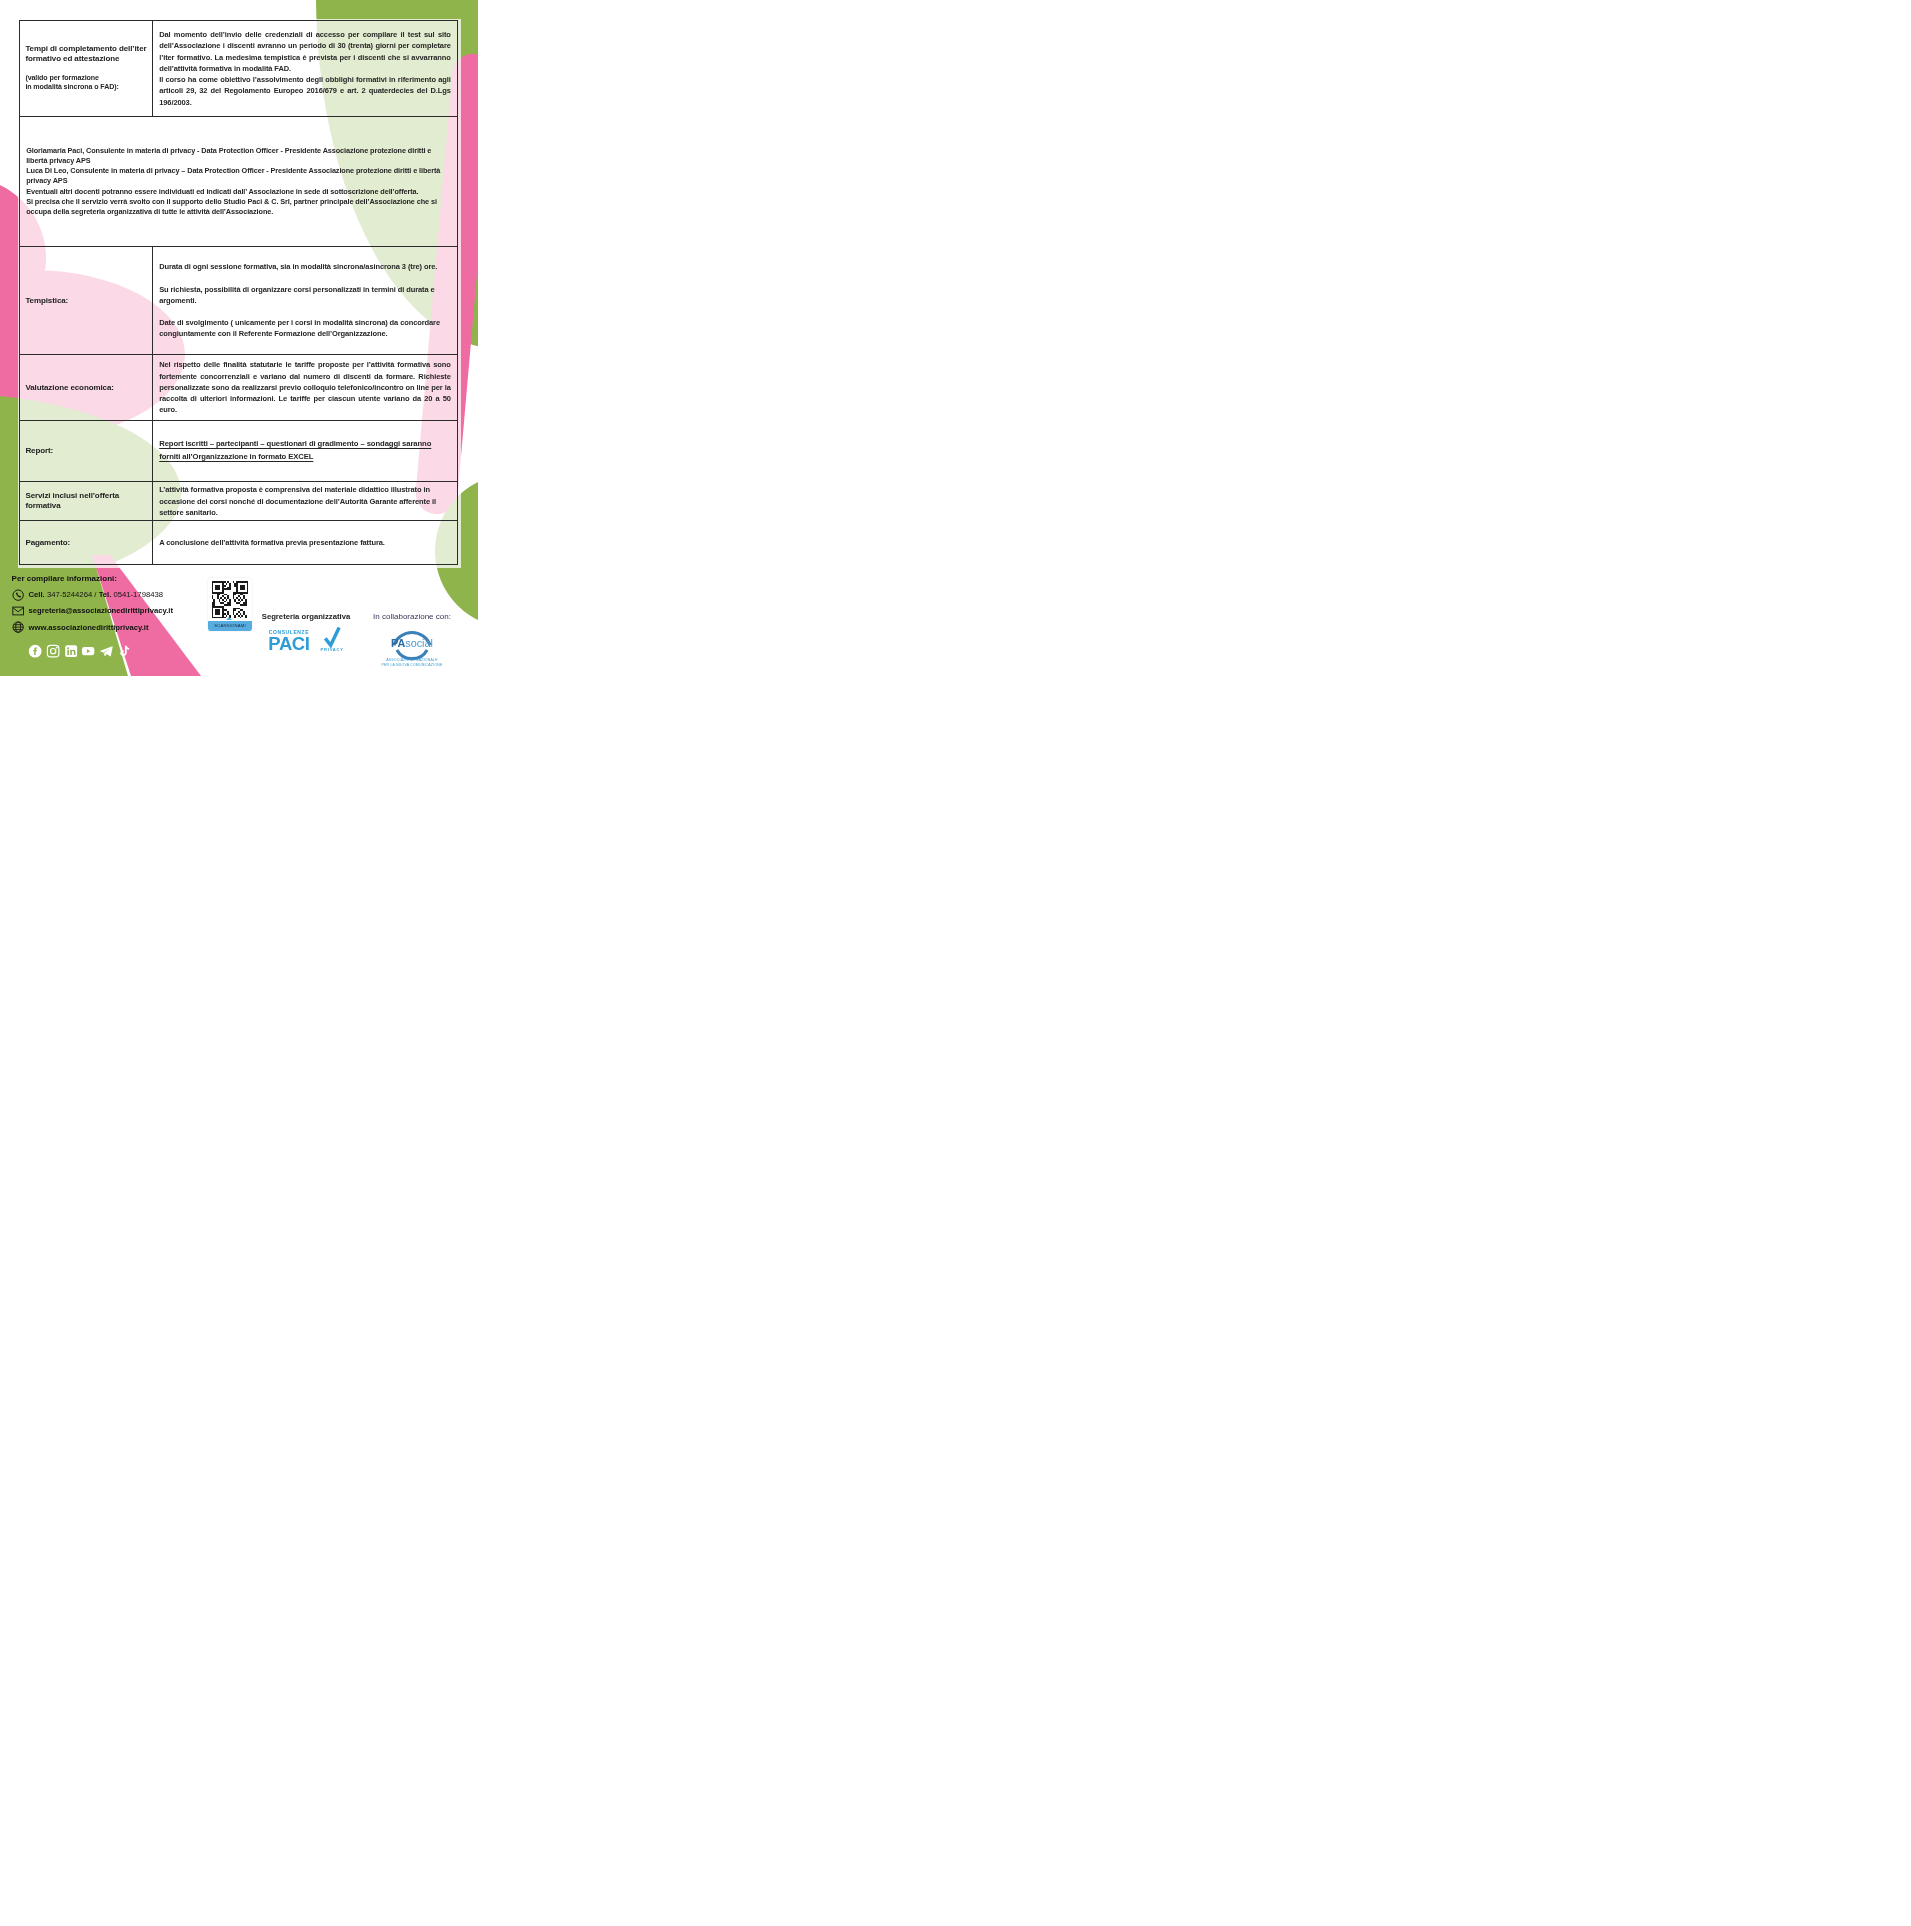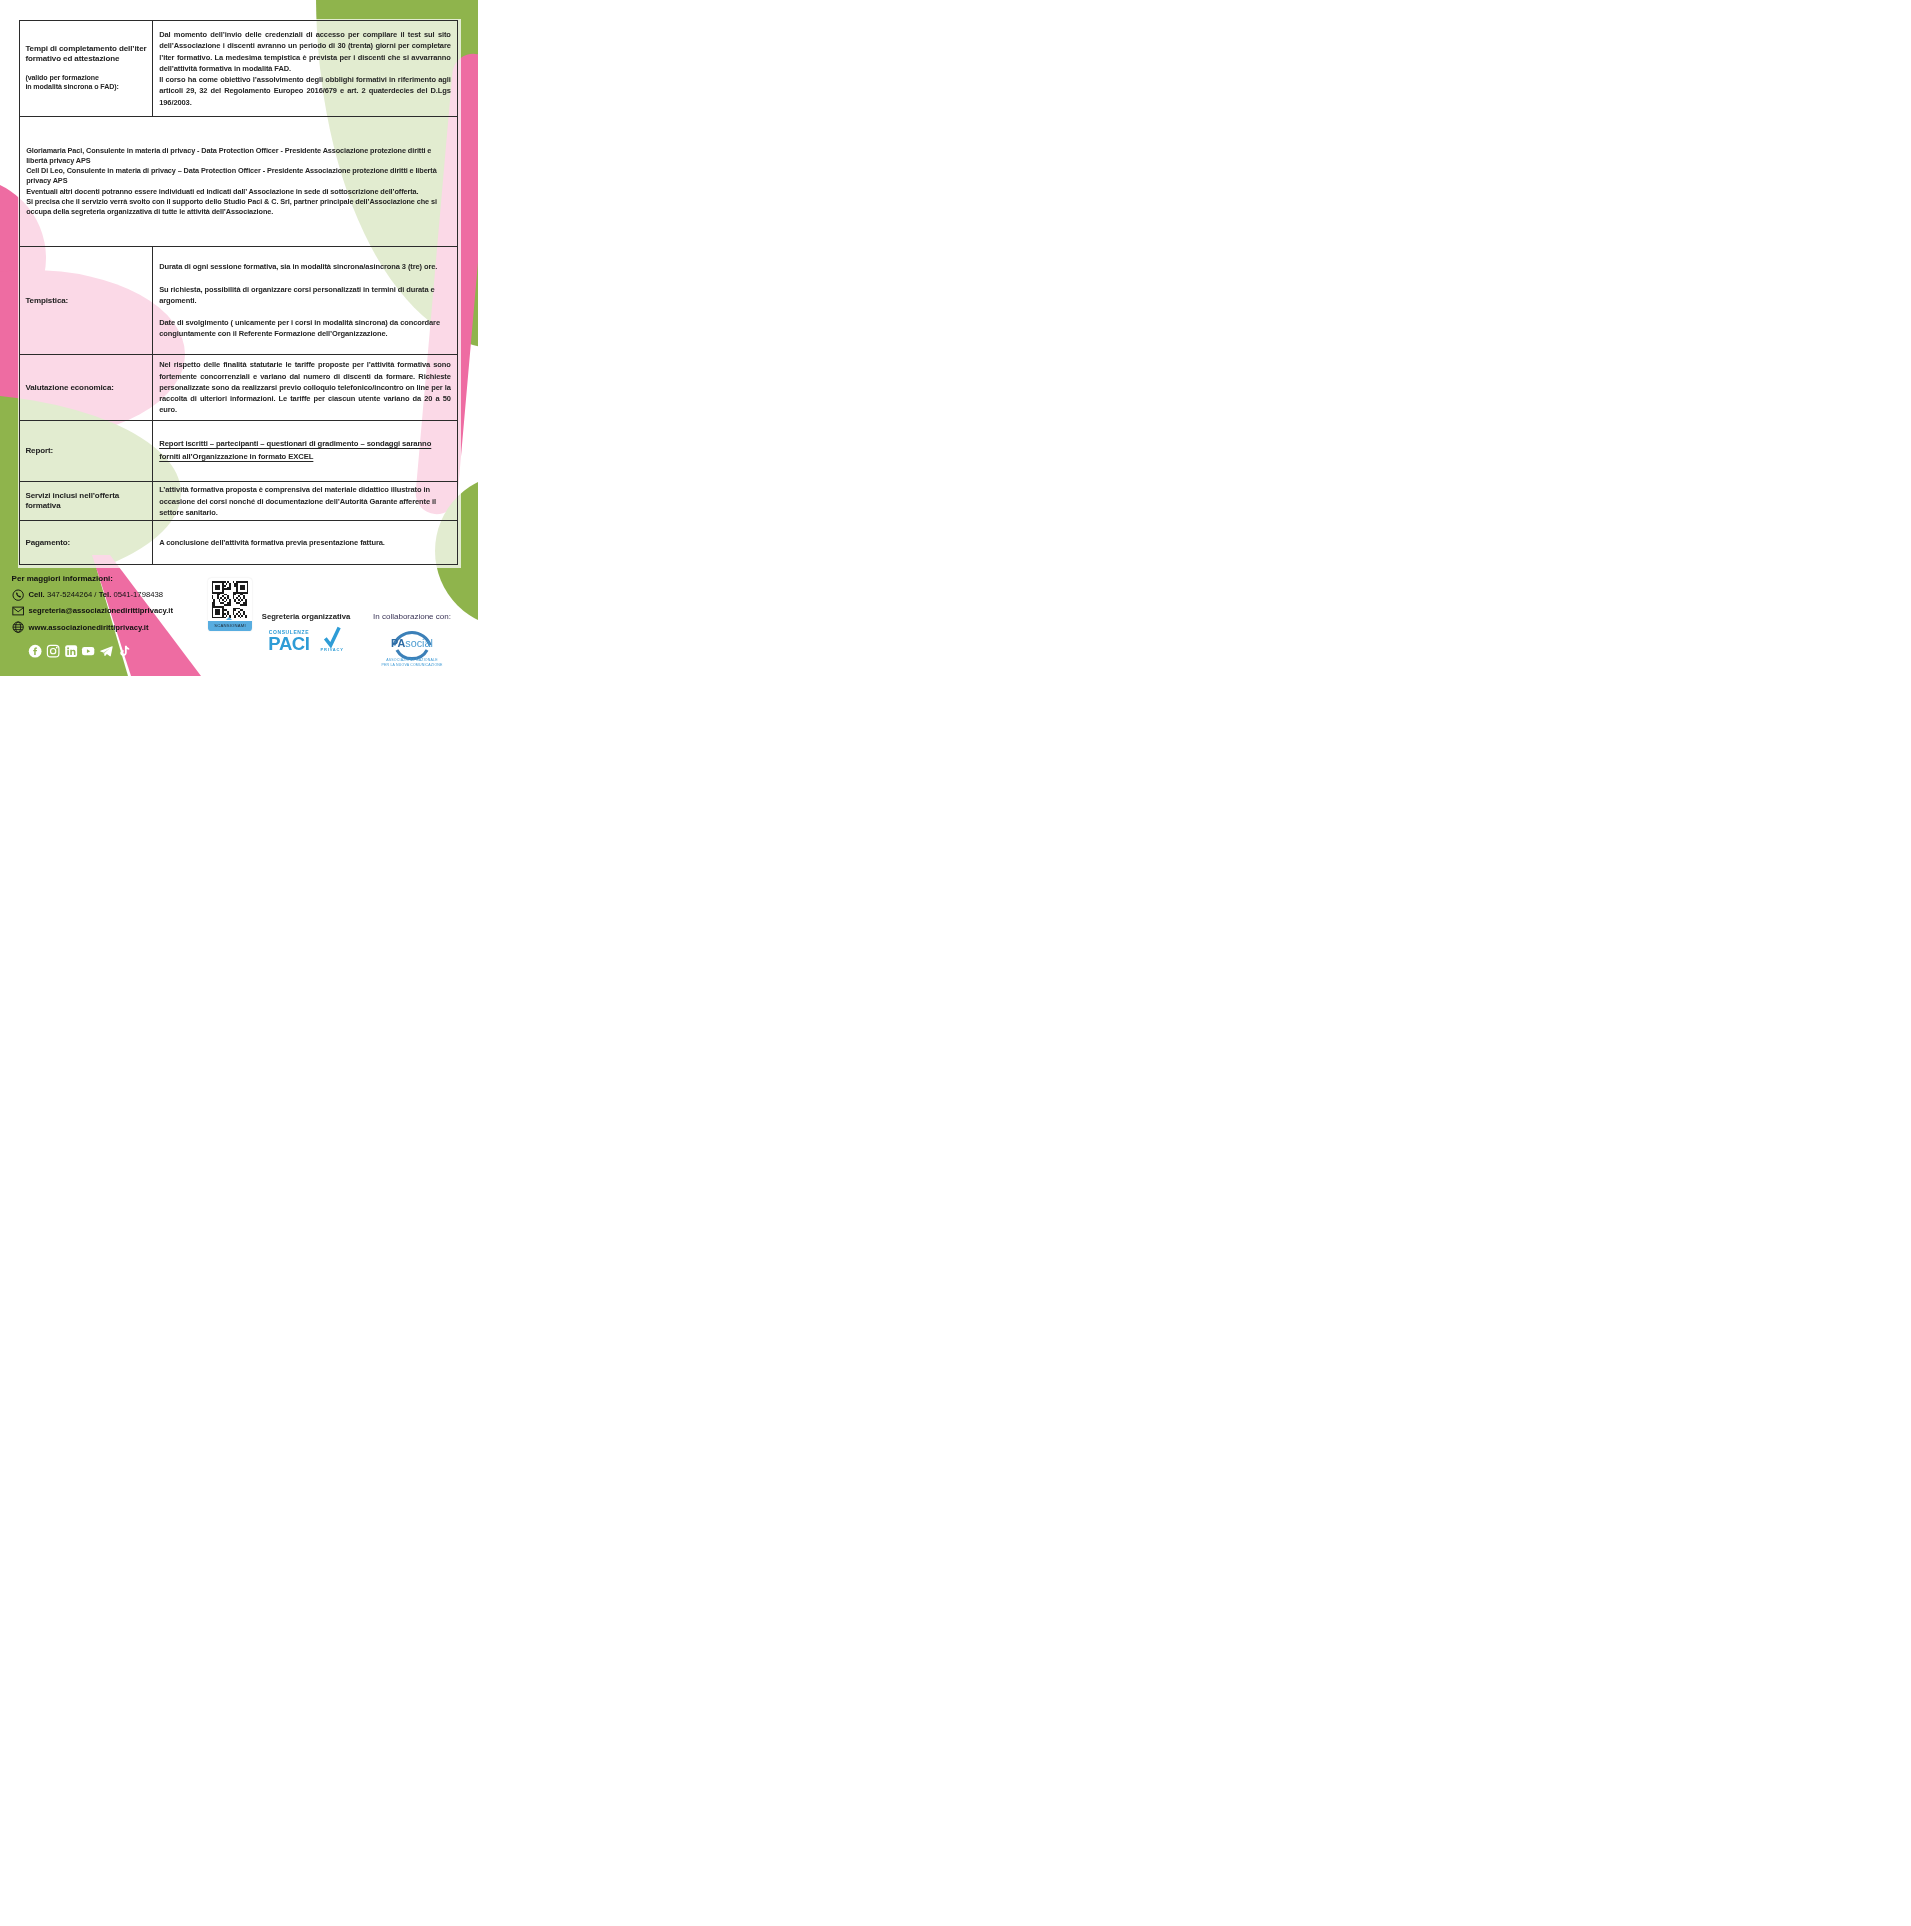--- a/index.html
+++ b/index.html
@@ -108,21 +108,21 @@
       </div>
       <div class="cc just">
         <p>Dal momento dell’invio delle credenziali di accesso per compilare il test sul sito dell’Associazione i discenti avranno un periodo di 30 (trenta) giorni per completare l’iter formativo. La medesima tempistica è prevista per i discenti che si avvarranno dell’attività formativa in modalità FAD.</p>
         <p>Il corso ha come obiettivo l’assolvimento degli obblighi formativi in riferimento agli articoli 29, 32 del Regolamento Europeo 2016/679 e art. 2 quaterdecies del D.Lgs 196/2003.</p>
       </div>
     </div>
 
     <div class="row" style="height:130px">
       <div class="cc docenti">
         <p class="just"><b>Gloriamaria Paci</b><span>, Consulente in materia di privacy - Data Protection Officer - Presidente Associazione protezione diritti e libertà privacy APS</span></p>
-        <p class="just"><b>Cell Di Leo</b><span>, Consulente in materia di privacy – Data Protection Officer - Presidente Associazione protezione diritti e libertà privacy APS</span></p>
+        <p class="just"><b>Luca Di Leo</b><span>, Consulente in materia di privacy – Data Protection Officer - Presidente Associazione protezione diritti e libertà privacy APS</span></p>
         <p>Eventuali altri docenti potranno essere individuati ed indicati dall’ Associazione in sede di sottoscrizione dell’offerta.</p>
         <p>Si precisa che il servizio verrà svolto con il supporto dello Studio Paci &amp; C. Srl, partner principale dell’Associazione che si occupa della segreteria organizzativa di tutte le attività dell’Associazione.</p>
       </div>
     </div>
 
     <div class="row" style="height:108px">
       <div class="cl">
         <div class="lbl">Tempistica:</div>
       </div>
       <div class="cc">
@@ -166,21 +166,21 @@
         <div class="lbl">Pagamento:</div>
       </div>
       <div class="cc">
         <p>A conclusione dell’attività formativa previa presentazione fattura.</p>
       </div>
     </div>
   </div>
 
   <div class="footer">
 
-    <div class="f-heading">Per maggiori informazioni:</div>
+    <div class="f-heading">Per compilare informazioni:</div>
 
     <div class="contact">
       <div class="crow">
         <svg width="12.3" height="12.3" viewBox="0 0 30 30">
           <circle cx="15" cy="15" r="12.6" fill="none" stroke="#111" stroke-width="2.3"></circle>
           <path d="M10.4 9.3c.7-1 1.7-1.1 2.2-.3l1.3 1.8c.4.6.2 1.3-.4 1.8 0 0 .3 1.3 1.6 2.6 1.3 1.3 2.6 1.6 2.6 1.6.5-.6 1.2-.8 1.8-.4l1.8 1.3c.8.5.7 1.5-.3 2.2-1 .7-2.8 1-5.2-.9-1.5-1.1-2.9-2.4-4-4-1.9-2.4-2-4.5-1.4-5.7z" fill="#111"></path>
         </svg>
         <div><b>Cell.</b> <span>347-5244264</span> <span>/</span> <b>Tel.</b> <span>0541-1798438</span></div>
       </div>
       <div class="crow">

